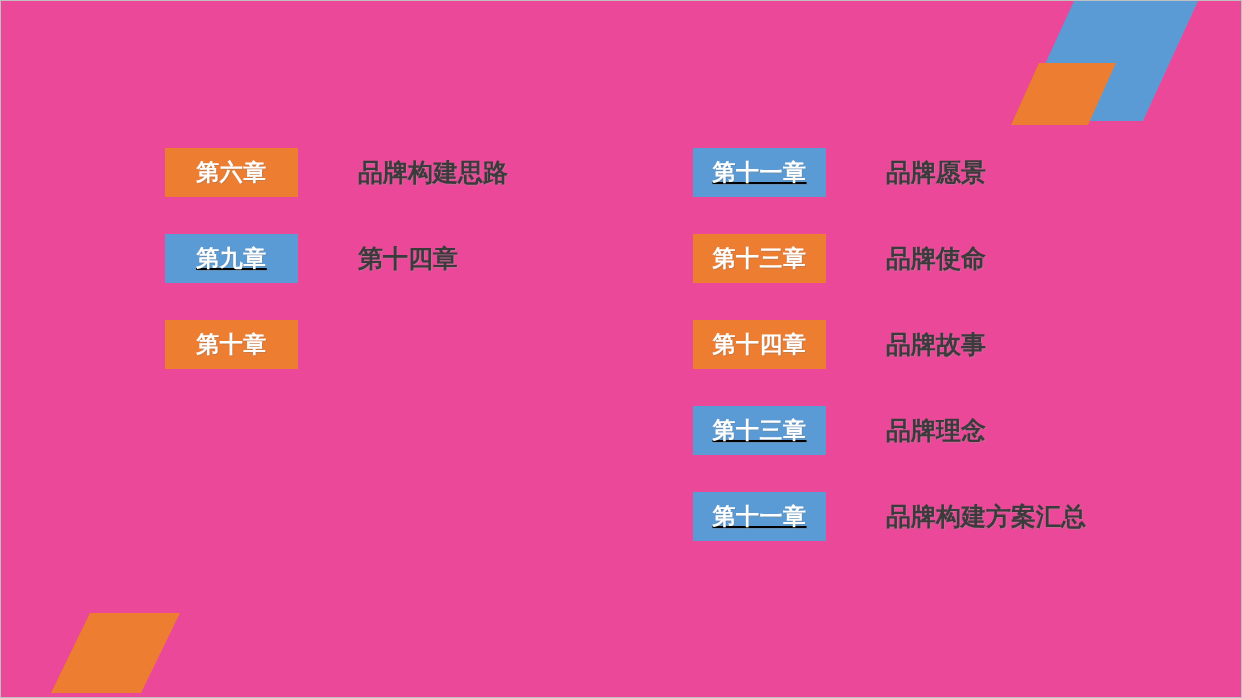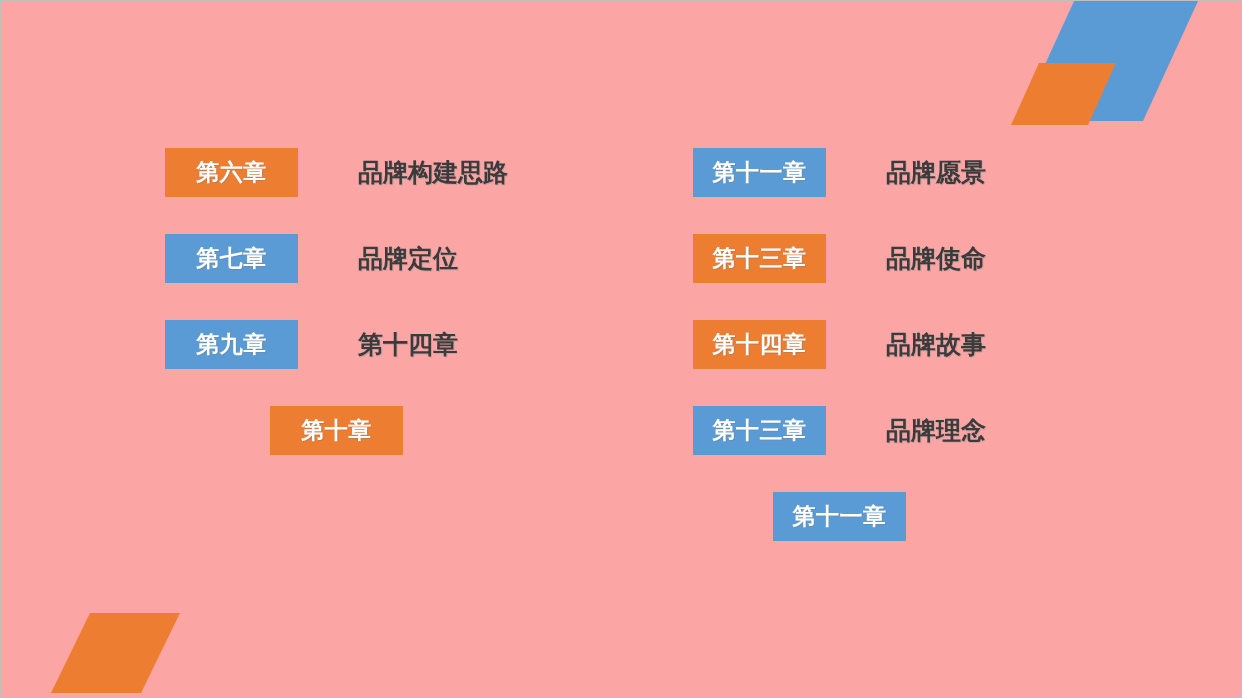--- a/index.html
+++ b/index.html
@@ -4,21 +4,21 @@
 <style>
   html, body {
     margin: 0;
     padding: 0;
     background: #ffffff;
   }
   #slide {
     position: relative;
     width: 1242px;
     height: 698px;
-    background: #fca5a5;
+    background: #ec4899;
     overflow: hidden;
     box-sizing: border-box;
     border: 1px solid #bfbfbf;
     font-family: "Liberation Sans", "DejaVu Sans", sans-serif;
   }
 
   
   .deco {
     position: absolute;
     pointer-events: none;
@@ -57,33 +57,33 @@
   #column-left  { left: 164px; }
   #column-right { left: 692px; }
 
   .toc-row {
     position: relative;
     height: 49px;
     margin-bottom: 37px;
     display: flex;
     align-items: center;
   }
-  .toc-row:last-child { margin-bottom: 0; flex-direction: column; }
+  .toc-row:last-child { margin-bottom: 0; }
 
   .chapter-badge {
     width: 133px;
     height: 49px;
     display: flex;
     align-items: center;
     justify-content: center;
     flex: 0 0 auto;
     box-sizing: border-box;
   }
   .chapter-badge.orange { background: #ED7D31; }
-  .chapter-badge.blue   { background: #5B9BD5; }
+  .chapter-badge.blue   { background: #5B9BD5; text-decoration: underline; }
 
   .chapter-badge-text {
     color: #ffffff;
     font-size: 23px;
     font-weight: bold;
     letter-spacing: 0.5px;
     line-height: 1;
     white-space: nowrap;
     text-shadow: 1px 1px 0 rgba(120,120,120,0.35);
   }
@@ -119,26 +119,20 @@
 
     <div class="column" id="column-left">
 
       <div class="toc-row">
         <div class="chapter-badge orange">
           <span class="chapter-badge-text">第六章</span>
         </div>
         <div class="chapter-title">品牌构建思路</div>
       </div>
 
-      <div class="toc-row">
-        <div class="chapter-badge blue">
-          <span class="chapter-badge-text">第七章</span>
-        </div>
-        <div class="chapter-title">品牌定位</div>
-      </div>
 
 
       <div class="toc-row">
         <div class="chapter-badge blue">
           <span class="chapter-badge-text">第九章</span>
         </div>
         <div class="chapter-title">第十四章</div>
       </div>
 
       <div class="toc-row">
@@ -176,18 +170,19 @@
         <div class="chapter-badge blue">
           <span class="chapter-badge-text">第十三章</span>
         </div>
         <div class="chapter-title">品牌理念</div>
       </div>
 
       <div class="toc-row">
         <div class="chapter-badge blue">
           <span class="chapter-badge-text">第十一章</span>
         </div>
+        <div class="chapter-title">品牌构建方案汇总</div>
       </div>
 
     </div>
 
   </div>
 </div>
 
 </body></html>

